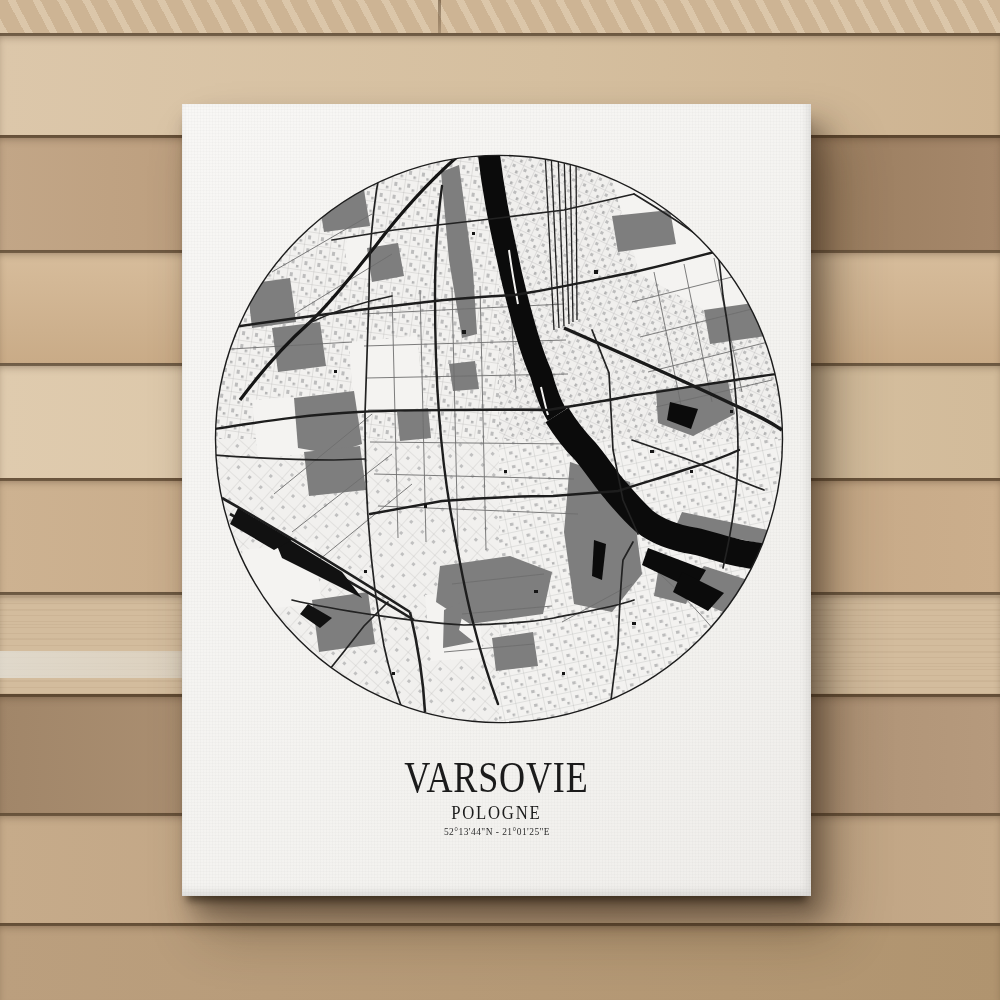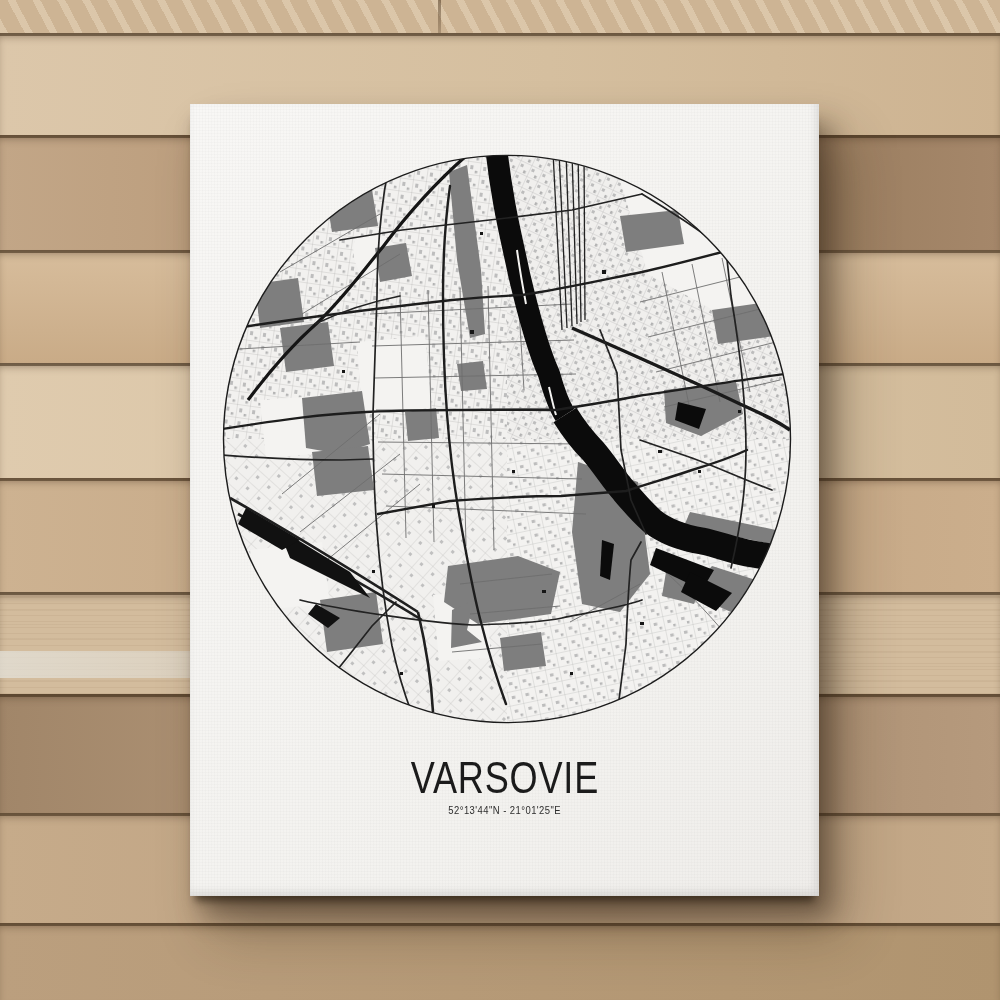--- a/index.html
+++ b/index.html
@@ -26,31 +26,32 @@
   .p7::after{content:"";position:absolute;left:0;top:58%;width:52%;height:26%;
       background:linear-gradient(90deg, rgba(228,226,218,.75), rgba(228,226,218,.25) 85%, transparent);}
   .p8{height:119px;background-color:#ad9275;background-image:linear-gradient(90deg,#a18669,#b29678 35%,#aa8e71 70%,#b69a7d);}
   .p9{height:110px;background-color:#c2a685;background-image:linear-gradient(90deg,#c6ab8a,#bda081 60%,#c4a988);}
   .p10{height:77px;background-color:#b79b7a;background-image:linear-gradient(90deg,#bb9f7e,#b0946f);}
   .vseam{position:absolute;width:3px;background:linear-gradient(180deg,rgba(70,48,26,.5),rgba(70,48,26,.25));}
   .vs1{left:438px;top:0;height:33px;}
   .vs2{left:612px;top:135px;height:115px;}
 
   
-  .canvas-print{position:absolute;left:190px;top:104px;width:629px;height:792px;
+  .canvas-print{position:absolute;left:182px;top:104px;width:629px;height:792px;
     background-color:#f7f6f4;
     background-image:
       repeating-linear-gradient(0deg, rgba(0,0,0,.016) 0 1px, transparent 1px 3px),
       repeating-linear-gradient(90deg, rgba(0,0,0,.014) 0 1px, transparent 1px 3px),
       linear-gradient(135deg,#f8f7f5,#f3f2ef 70%,#efedea);
     box-shadow:
       inset -3px -4px 8px rgba(0,0,0,.10),
       0 10px 8px -5px rgba(32,22,12,.62),
       12px 20px 24px rgba(45,32,18,.42),
       24px 36px 52px rgba(50,36,20,.30);
+    font-family: Liberation Serif, serif;
   }
   .map-wrap{position:absolute;left:30px;top:48px;width:574px;height:574px;}
   svg{display:block;}
 
   
   .title-block{position:absolute;left:0;top:652px;width:100%;text-align:center;color:#1b1b1b;}
   .city{display:inline-block;font-size:44px;font-weight:300;letter-spacing:1px;line-height:1;
     transform:scaleX(.82);margin:0;}
   .country{display:block;font-size:19px;font-weight:300;letter-spacing:2px;line-height:1;margin-top:3px;}
   .country span{display:inline-block;transform:scaleX(.88);}
@@ -255,17 +256,18 @@
             <path d="M350,520 h3 v3 h-3 Z" fill="#161616" stroke="none"></path>
           </g>
           <g>
             <path d="M3.5,287 a283.5,283.5 0 1 0 567,0 a283.5,283.5 0 1 0 -567,0" fill="none" stroke="#1c1c1c" stroke-width="1.4"></path>
           </g>
         </svg>
     </div>
 
     <div class="title-block">
       <h1 class="city">VARSOVIE</h1>
+      <div class="country"><span>POLOGNE</span></div>
       <div class="coords"><span>52°13'44"N - 21°01'25"E</span></div>
     </div>
 
   </div>
 </div>
 
 </body></html>

